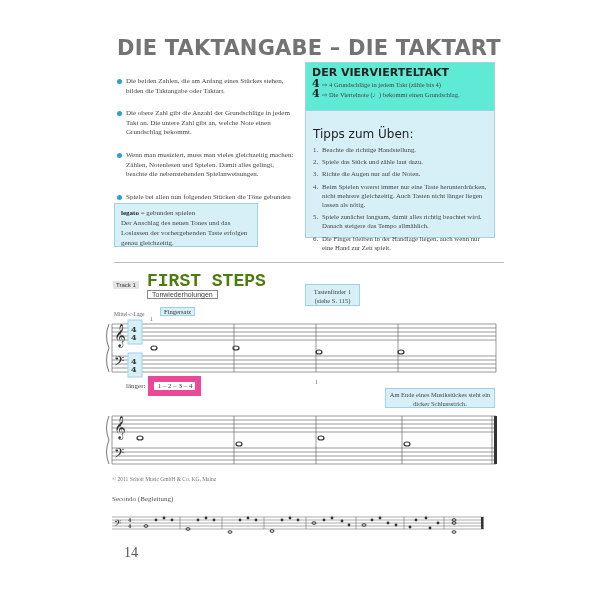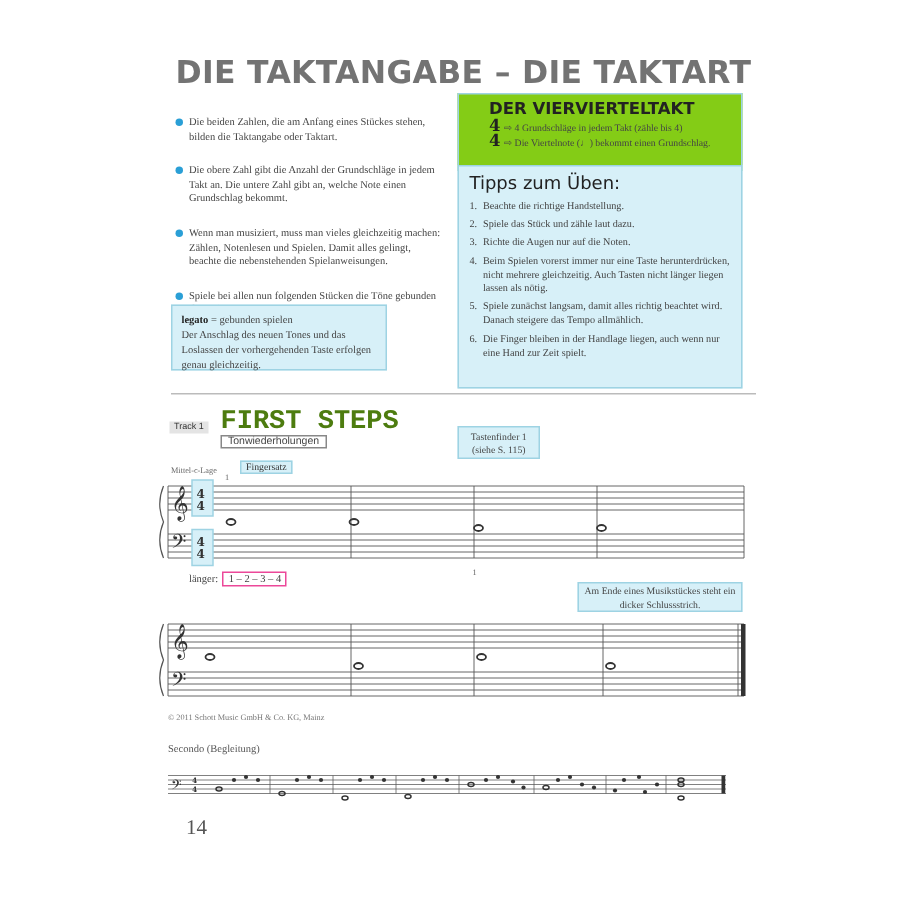--- a/index.html
+++ b/index.html
@@ -8,41 +8,41 @@
   .abs { position: absolute; }
   .title { left: 117px; top: 36px; font-size: 21px; font-weight: bold; color: #737373;
            letter-spacing: 0.2px; font-family: "DejaVu Sans", sans-serif; }
   .bullets { left: 117px; top: 64px; width: 178px; font-size: 7px; line-height: 9.6px; color: #444;
              font-family: "Liberation Serif", serif; }
   .bullet { position: relative; padding-left: 9px; margin-bottom: 7px; margin-top: 13px; }
   .bullet .dot { position: absolute; left: 0; top: 2px; width: 5px; height: 5px; border-radius: 50%; background: #2a9fd6; }
   .legato { left: 114px; top: 203px; width: 144px; height: 44px; background: #d7f0f8; border: 1px solid #9ed3e3;
             font-size: 7px; line-height: 10px; color: #444; font-family: "Liberation Serif", serif; padding: 4px 6px; box-sizing: border-box; }
   .legato b { color: #222; }
-  .vier { left: 305px; top: 62px; width: 190px; height: 52px; background: #84cc16; border: 1px solid #9ed3e3; box-sizing: border-box;
-          padding: 3px 20px; }
+  .vier { left: 305px; top: 62px; width: 190px; height: 52px; background: #5eead4; border: 1px solid #9ed3e3; box-sizing: border-box;
+          padding: 3px 6px; }
   .vier-title { font-size: 11px; font-weight: bold; color: #222; font-family: "DejaVu Sans", sans-serif; }
   .vier-row { font-size: 6.5px; color: #444; font-family: "Liberation Serif", serif; height: 10px; line-height: 10px; }
   .vier-row .num { font-weight: bold; font-size: 11px; color: #222; font-family: "DejaVu Serif", serif; display:inline-block; width: 10px; }
-  .tipps { left: 305px; top: 110px; width: 190px; height: 149px; background: #d7f0f8; border: 1px solid #9ed3e3; box-sizing: border-box;
-           padding: 4px 7px; }
+  .tipps { left: 305px; top: 110px; width: 190px; height: 128px; background: #d7f0f8; border: 1px solid #9ed3e3; box-sizing: border-box;
+           padding: 16px 7px; }
   .tipps-title { font-size: 12px; color: #222; margin-bottom: 4px; font-family: "DejaVu Sans", sans-serif; }
   .tipps ol { margin: 0; padding-left: 0; list-style: none; font-size: 6.8px; line-height: 9.2px; color: #444; font-family: "Liberation Serif", serif; }
   .tipps li { position: relative; padding-left: 9px; margin-bottom: 3px; }
   .tipps li .n { position: absolute; left: 0; }
   .hr { left: 114px; width: 390px; height: 1px; background: #bbb; }
   .track { left: 113px; top: 281px; font-size: 6px; background: #e4e4e4; padding: 1px 3px; color: #333; }
   .fs-title { left: 147px; top: 271px; font-size: 18px; font-weight: bold; color: #4d7c0f; font-family: Liberation Mono, monospace; }
   .tonw { left: 147px; top: 290px; font-size: 7px; border: 1px solid #888; padding: 0 4px; color: #444; font-family: Liberation Sans, sans-serif; }
   .tast { left: 305px; top: 284px; width: 55px; height: 22px; background: #d7f0f8; border: 1px solid #9ed3e3; font-size: 6.5px; text-align: center;
           line-height: 9px; color: #444; box-sizing: border-box; padding-top: 2px; font-family: "Liberation Serif", serif; }
   .small { font-size: 5.5px; color: #666; font-family: "Liberation Serif", serif; }
   .finger { left: 160px; top: 307px; font-size: 6.5px; background: #d7f0f8; border: 1px solid #9ed3e3; padding: 0 3px; color: #333; font-family: "Liberation Serif", serif;}
   .zahle { left: 126px; top: 382px; font-size: 7px; color: #444; font-family: "Liberation Serif", serif; }
-  .zahle .box { border: 1px solid #ec4899; padding: 0 3px; margin-left: 3px; }
+  .zahle .box { border: 6px solid #ec4899; padding: 0 3px; margin-left: 3px; }
   .amende { left: 385px; top: 388px; width: 110px; height: 20px; background: #d7f0f8; border: 1px solid #9ed3e3; font-size: 6.5px; text-align: center;
             line-height: 9px; color: #444; box-sizing: border-box; padding-top: 1px; font-family: "Liberation Serif", serif; }
   .copy { left: 112px; top: 476px; font-size: 5.5px; color: #777; font-family: "Liberation Serif", serif; }
   .secondo { left: 112px; top: 495px; font-size: 7px; color: #555; font-family: "Liberation Serif", serif; text-align: right; }
   .pagenum { left: 124px; top: 545px; font-size: 14px; color: #555; font-family: Liberation Serif, serif; }
   svg text { font-family: "DejaVu Serif", serif; }
 </style>
 </head>
 <body>
 

